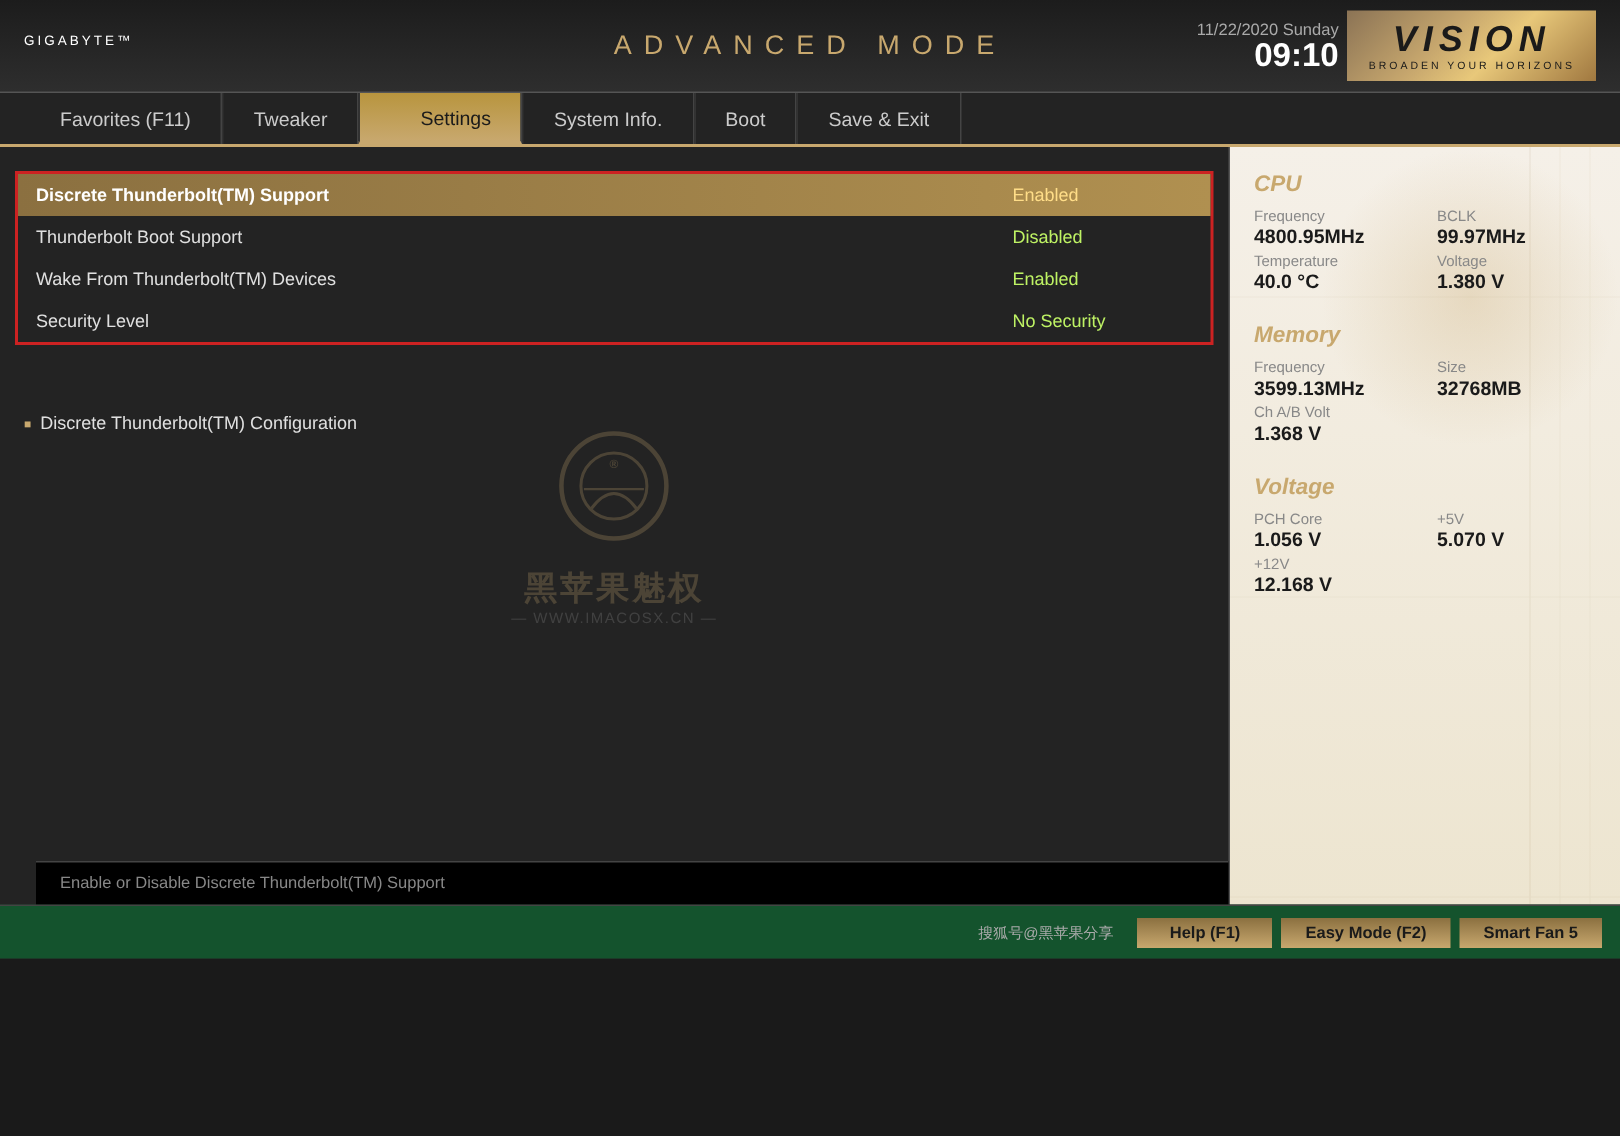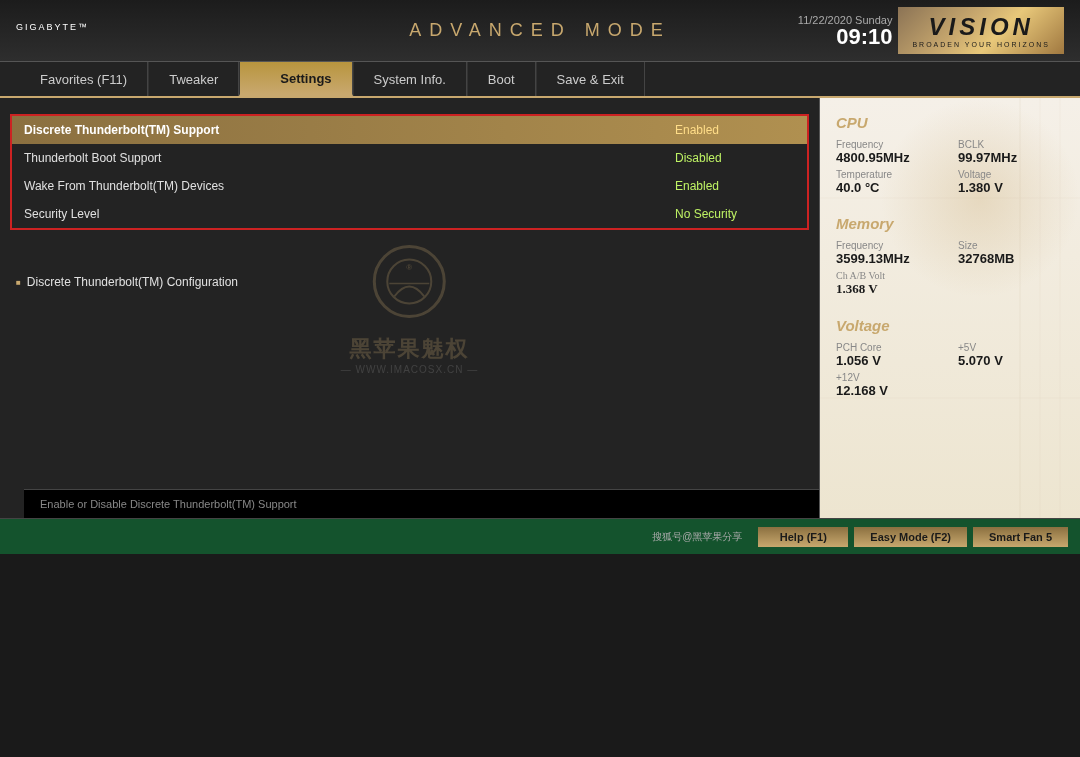--- a/index.html
+++ b/index.html
@@ -8,21 +8,21 @@
       height: 757px;
       background: #1a1a1a;
       font-family: Arial, sans-serif;
       overflow: hidden;
       position: relative;
     }
 
     
     .bios-container {
       width: 1080px;
-      height: 554px;
+      height: 639px;
       background: #2a2a2a;
       position: relative;
       display: flex;
       flex-direction: column;
     }
 
     
     .header-bar {
       background: linear-gradient(180deg, #1c1c1c 0%, #2e2e2e 100%);
       height: 62px;
@@ -124,21 +124,21 @@
       border-bottom: none;
       font-family: Arial, sans-serif;
     }
     .nav-tab:first-child {
       border-left: none;
       text-align: center;
     }
     .nav-tab.active {
       background: linear-gradient(180deg, #b8953e 0%, #c8a86e 100%);
       color: #1a1a1a;
-      font-weight: bold;
+      font-weight: normal;
       border-bottom: 2px solid #c8a86e;
       padding-left: 40px;
     }
 
     
     .main-content {
       display: flex;
       flex: 1;
       overflow: hidden;
     }
@@ -468,21 +468,21 @@
         <div class="info-section-title">Memory</div>
         <div class="info-grid">
           <div>
             <div class="info-label">Frequency</div>
             <div class="info-value">3599.13MHz</div>
           </div>
           <div>
             <div class="info-label">Size</div>
             <div class="info-value">32768MB</div>
           </div>
-          <div style="grid-column: span 2; font-family: Liberation Serif, serif;">
+          <div style="grid-column: span 2;">
             <div class="info-label">Ch A/B Volt</div>
             <div class="info-value">1.368 V</div>
           </div>
         </div>
       </div>
 
       <div class="info-section">
         <div class="info-section-title">Voltage</div>
         <div class="info-grid">
           <div>

